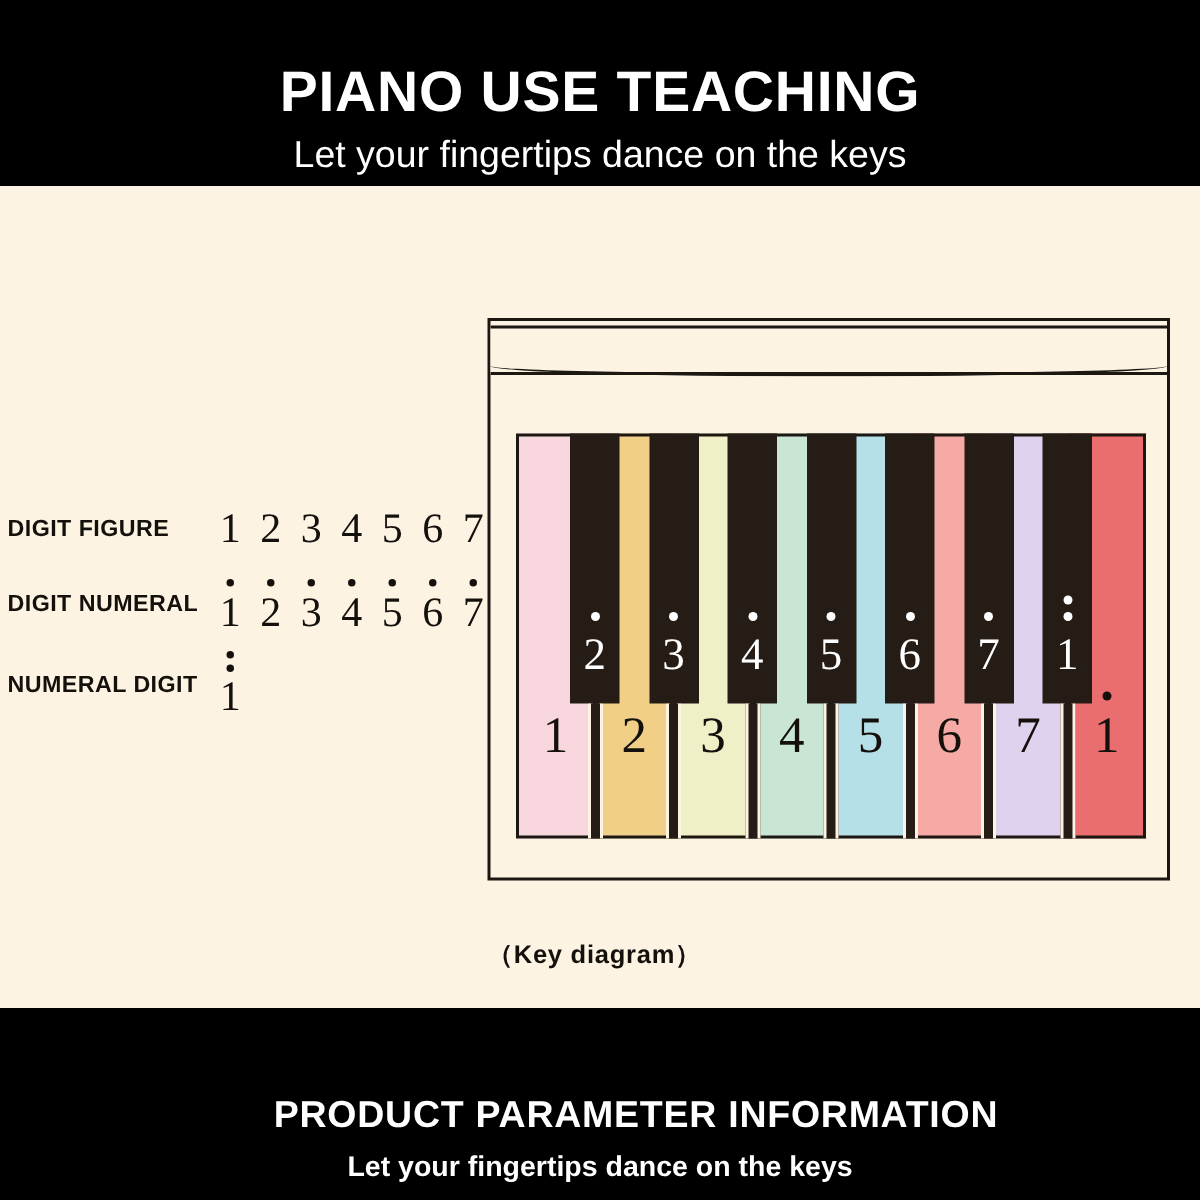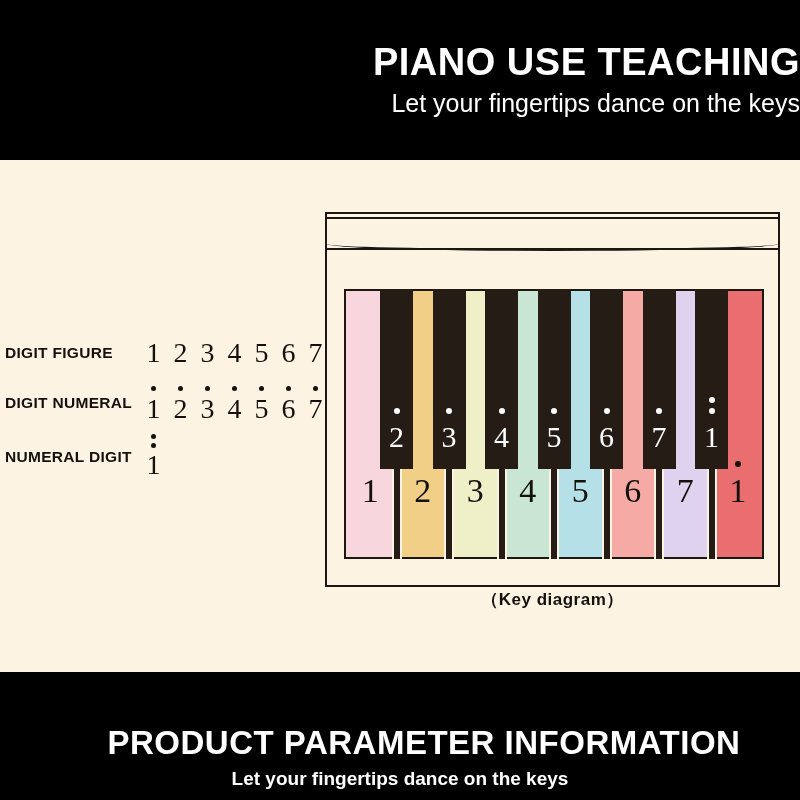--- a/index.html
+++ b/index.html
@@ -18,21 +18,21 @@
   
   .banner {
     position: absolute;
     left: 0;
     width: 800px;
     background: #000000;
     color: #ffffff;
     text-align: center;
     overflow: hidden;
   }
-  #top-banner { top: 0; height: 160px; text-align: right; }
+  #top-banner { top: 0; height: 124px; }
   #bottom-banner { top: 672px; height: 128px; }
 
   .banner-title {
     font-family: "Liberation Sans", sans-serif;
     font-weight: bold;
     letter-spacing: 0.5px;
     color: #ffffff;
     white-space: nowrap;
   }
   #top-banner .banner-title {
@@ -42,21 +42,21 @@
   }
   #top-banner .banner-sub {
     font-size: 25px;
     margin-top: 6px;
     line-height: 28px;
     color: #ffffff;
     font-weight: normal;
     white-space: nowrap;
   }
   #bottom-banner .banner-title {
-    font-size: 33px;
+    font-size: 25px;
     margin-top: 52px;
     line-height: 38px;
     margin-left: 48px;
   }
   #bottom-banner .banner-sub {
     font-size: 19px;
     margin-top: 6px;
     line-height: 22px;
     color: #ffffff;
     font-weight: bold;
@@ -219,23 +219,22 @@
   .bk-label .dot {
     background: #ffffff;
     width: 6px; height: 6px; margin-left: -3px;
   }
   .bk-label .dot-1 { top: -13px; }
   .bk-label .dot-2 { top: -24px; }
 
   #key-caption {
     position: absolute;
     left: 325px;
-    top: 588px;
+    top: 625px;
     width: 455px;
-    text-align: center;
     font-size: 17px;
     font-weight: bold;
     color: #14110d;
     letter-spacing: 0.5px;
   }
 </style>
 </head>
 <body>
 
 <div class="banner" id="top-banner">

